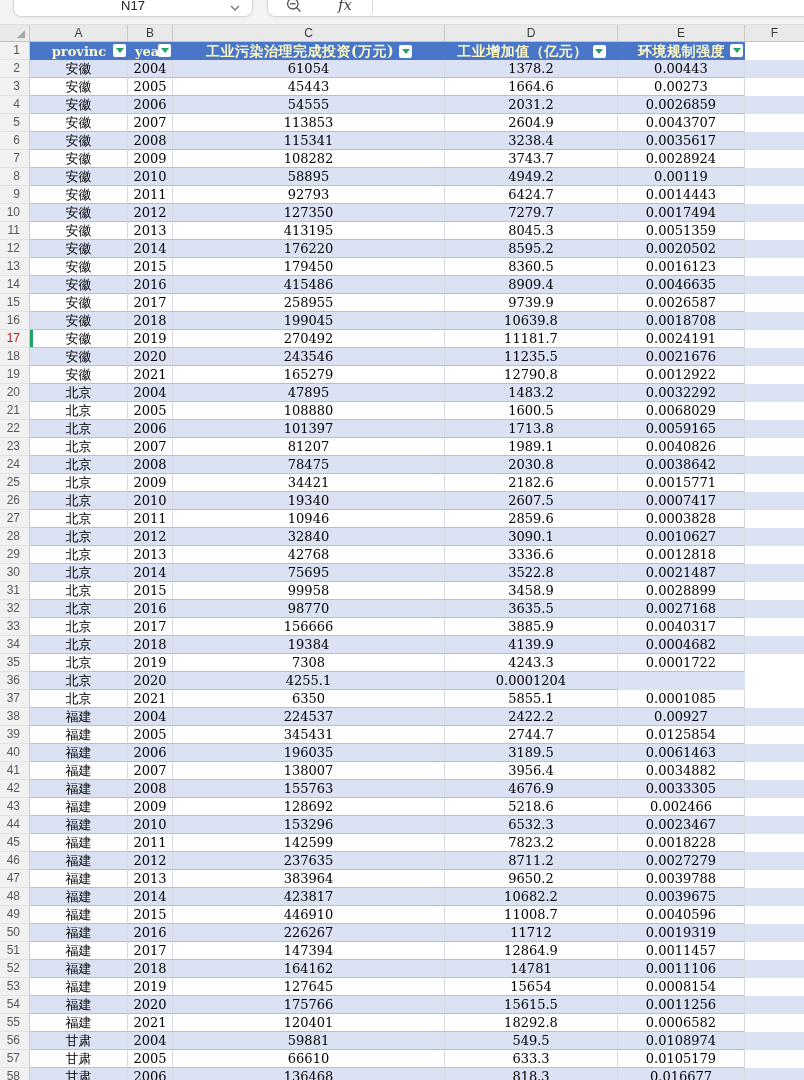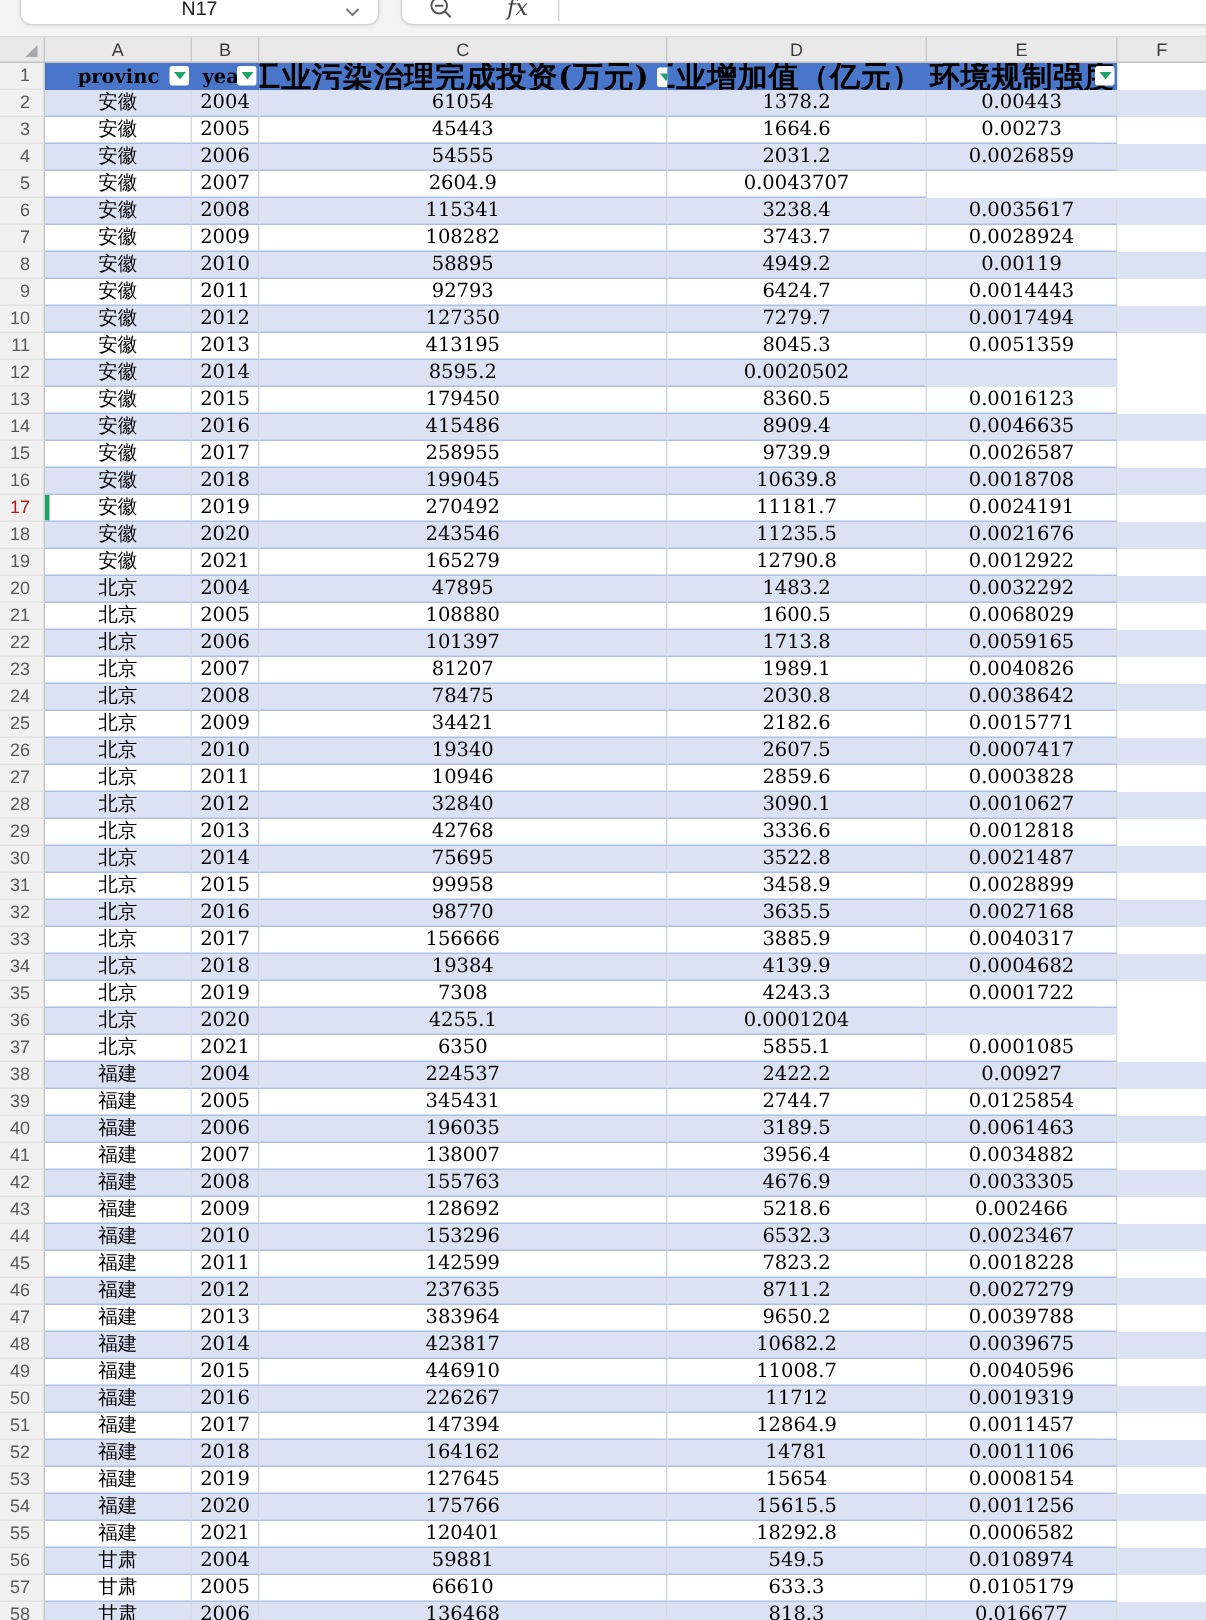--- a/index.html
+++ b/index.html
@@ -54,26 +54,26 @@
     overflow:hidden; white-space:nowrap;
   }
   .c-f { border:none; background:#ffffff; }
   .banded .cell { background:#dbe2f3; }
   .active-row .rh { color:#b91c1c; }
   .active-row .c-prov { box-shadow:inset 3px 0 0 #21a366; }
 
   
   .hrow { height:18px; }
   .hcell {
-    position:relative; background:#4a76c9; color:#000000; font-weight:bold;
+    position:relative; background:#4a76c9; color:#fef9c3; font-weight:bold;
     display:flex; align-items:center; justify-content:center;
     font-size:13px; line-height:17px; overflow:hidden; white-space:nowrap;
   }
   .hcell .htext { font-family:"DejaVu Serif","Liberation Serif",serif; }
-  .hcell .cjk { font-size:20px; letter-spacing:0.5px; }
+  .hcell .cjk { font-size:14px; letter-spacing:0.5px; }
   .filter-btn {
     width:13px; height:13px; background:#ffffff; border-radius:2px;
     display:inline-flex; align-items:center; justify-content:center; flex:none;
     margin-left:5px;
   }
   .filter-btn.abs { position:absolute; right:2px; top:2px; margin:0; }
   .tri {
     width:0; height:0; border-left:4px solid transparent; border-right:4px solid transparent;
     border-top:5px solid #1fa36b;
   }
@@ -183,20 +183,21 @@
       <div class="cell c-inv">54555</div>
       <div class="cell c-add">2031.2</div>
       <div class="cell c-int">0.0026859</div>
       <div class="cell c-f"></div>
     </div>
 
     <div class="grid row">
       <div class="rh">5</div>
       <div class="cell c-prov">安徽</div>
       <div class="cell c-year">2007</div>
+      <div class="cell c-inv">113853</div>
       <div class="cell c-add">2604.9</div>
       <div class="cell c-int">0.0043707</div>
       <div class="cell c-f"></div>
     </div>
 
     <div class="grid row banded">
       <div class="rh">6</div>
       <div class="cell c-prov">安徽</div>
       <div class="cell c-year">2008</div>
       <div class="cell c-inv">115341</div>
@@ -252,20 +253,21 @@
       <div class="cell c-inv">413195</div>
       <div class="cell c-add">8045.3</div>
       <div class="cell c-int">0.0051359</div>
       <div class="cell c-f"></div>
     </div>
 
     <div class="grid row banded">
       <div class="rh">12</div>
       <div class="cell c-prov">安徽</div>
       <div class="cell c-year">2014</div>
+      <div class="cell c-inv">176220</div>
       <div class="cell c-add">8595.2</div>
       <div class="cell c-int">0.0020502</div>
       <div class="cell c-f"></div>
     </div>
 
     <div class="grid row">
       <div class="rh">13</div>
       <div class="cell c-prov">安徽</div>
       <div class="cell c-year">2015</div>
       <div class="cell c-inv">179450</div>

